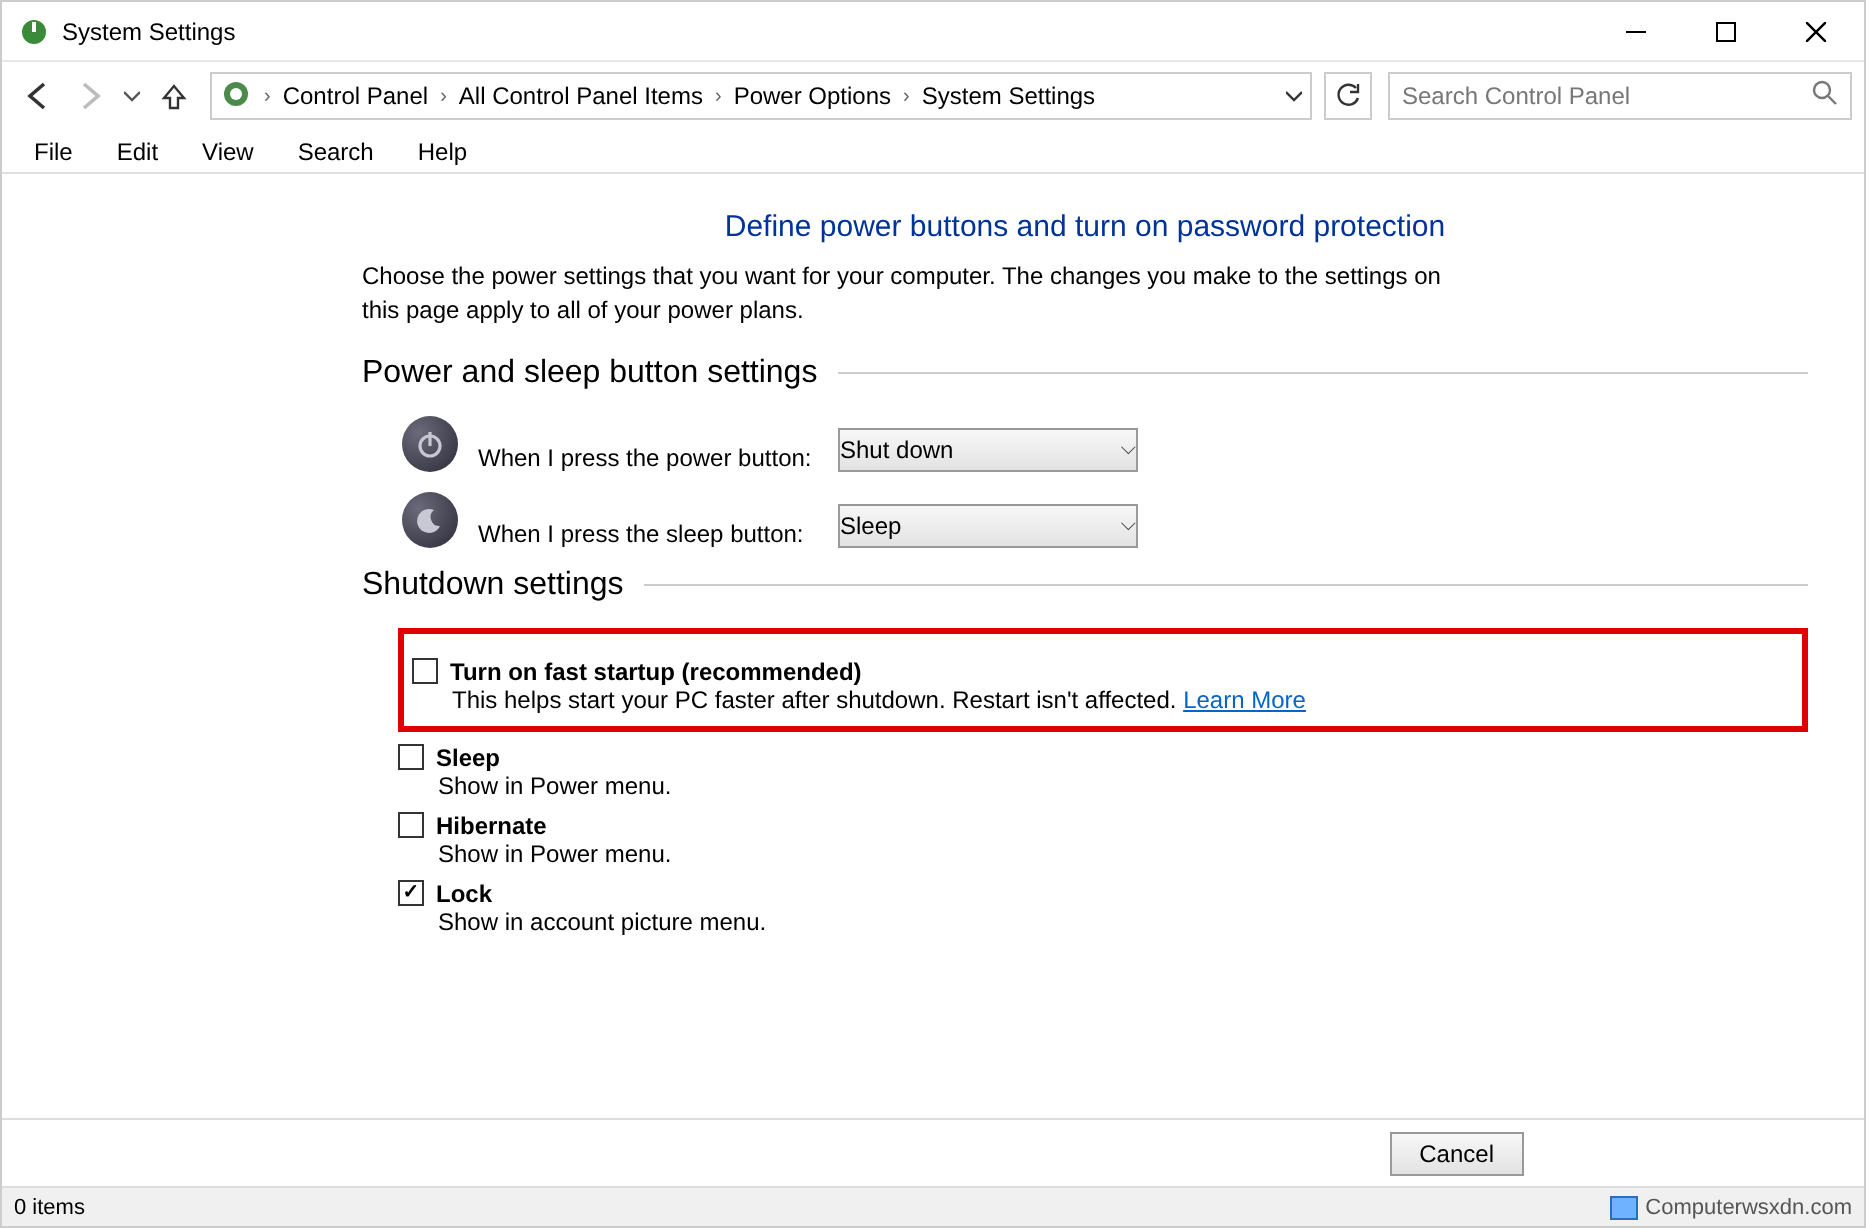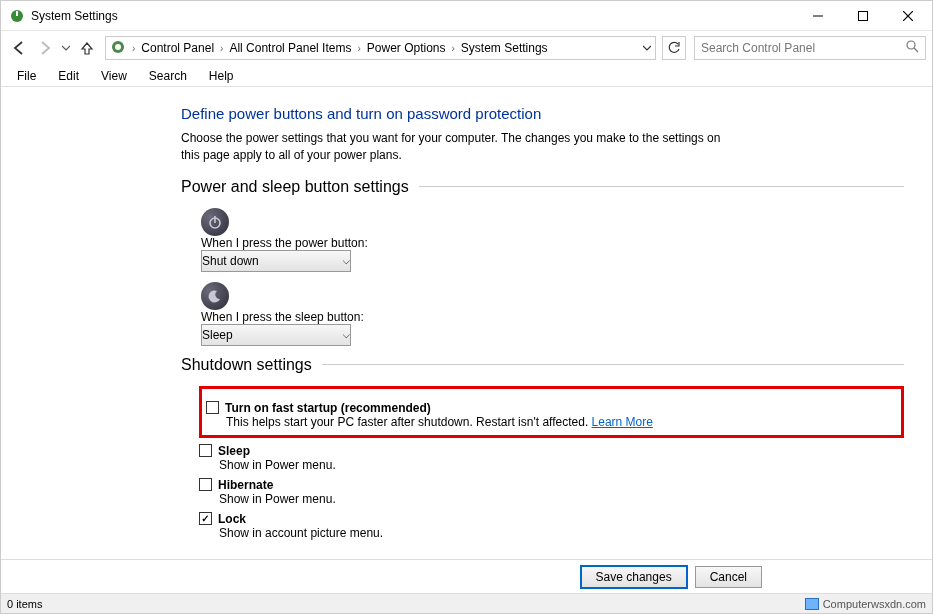--- a/index.html
+++ b/index.html
@@ -89,40 +89,40 @@
   .content {
     padding: 18px 28px 0 180px;
     height: 476px;
     overflow: hidden;
     position: relative;
   }
   .page-title {
     color: #003399;
     font-size: 15px;
     margin-bottom: 8px;
+    text-align: center;
   }
   .page-desc {
     font-size: 12px;
     margin-bottom: 14px;
     max-width: 560px;
     line-height: 1.4;
   }
   .section-header {
     display:flex; align-items:center;
     margin: 10px 0 12px 0;
     font-size: 16px;
     gap: 10px;
   }
   .section-header .line {
     flex:1; height:1px; background:#ccc;
   }
   .button-row {
-    display:flex; align-items:flex-start;
+    display:flex; align-items:flex-end;
     margin: 4px 0 10px 20px;
-    flex-direction: column;
   }
   .power-icon-circle {
     width: 28px; height: 28px; border-radius: 50%;
     background: radial-gradient(circle at 30% 30%, #6a6a7a, #2b2b38);
     display:flex;align-items:center;justify-content:center;
     margin-right: 10px;
     flex-shrink: 0;
   }
   .button-row .label { width: 180px; }
   .combo {
@@ -356,21 +356,20 @@
       <div class="row1">
         <span class="checkbox">✓</span>
         <span>Lock</span>
       </div>
       <div class="row2">Show in account picture menu.</div>
     </div>
   </div>
 </div>
 
 <div class="footer">
-  <div class="btn primary">Save changes</div>
   <div class="btn">Cancel</div>
 </div>
 
 <div class="statusbar">
   <span>0 items</span>
   <span class="status-right">
     <span class="monitor-icon"></span>
     <span>Computerwsxdn.com</span>
   </span>
 </div>

